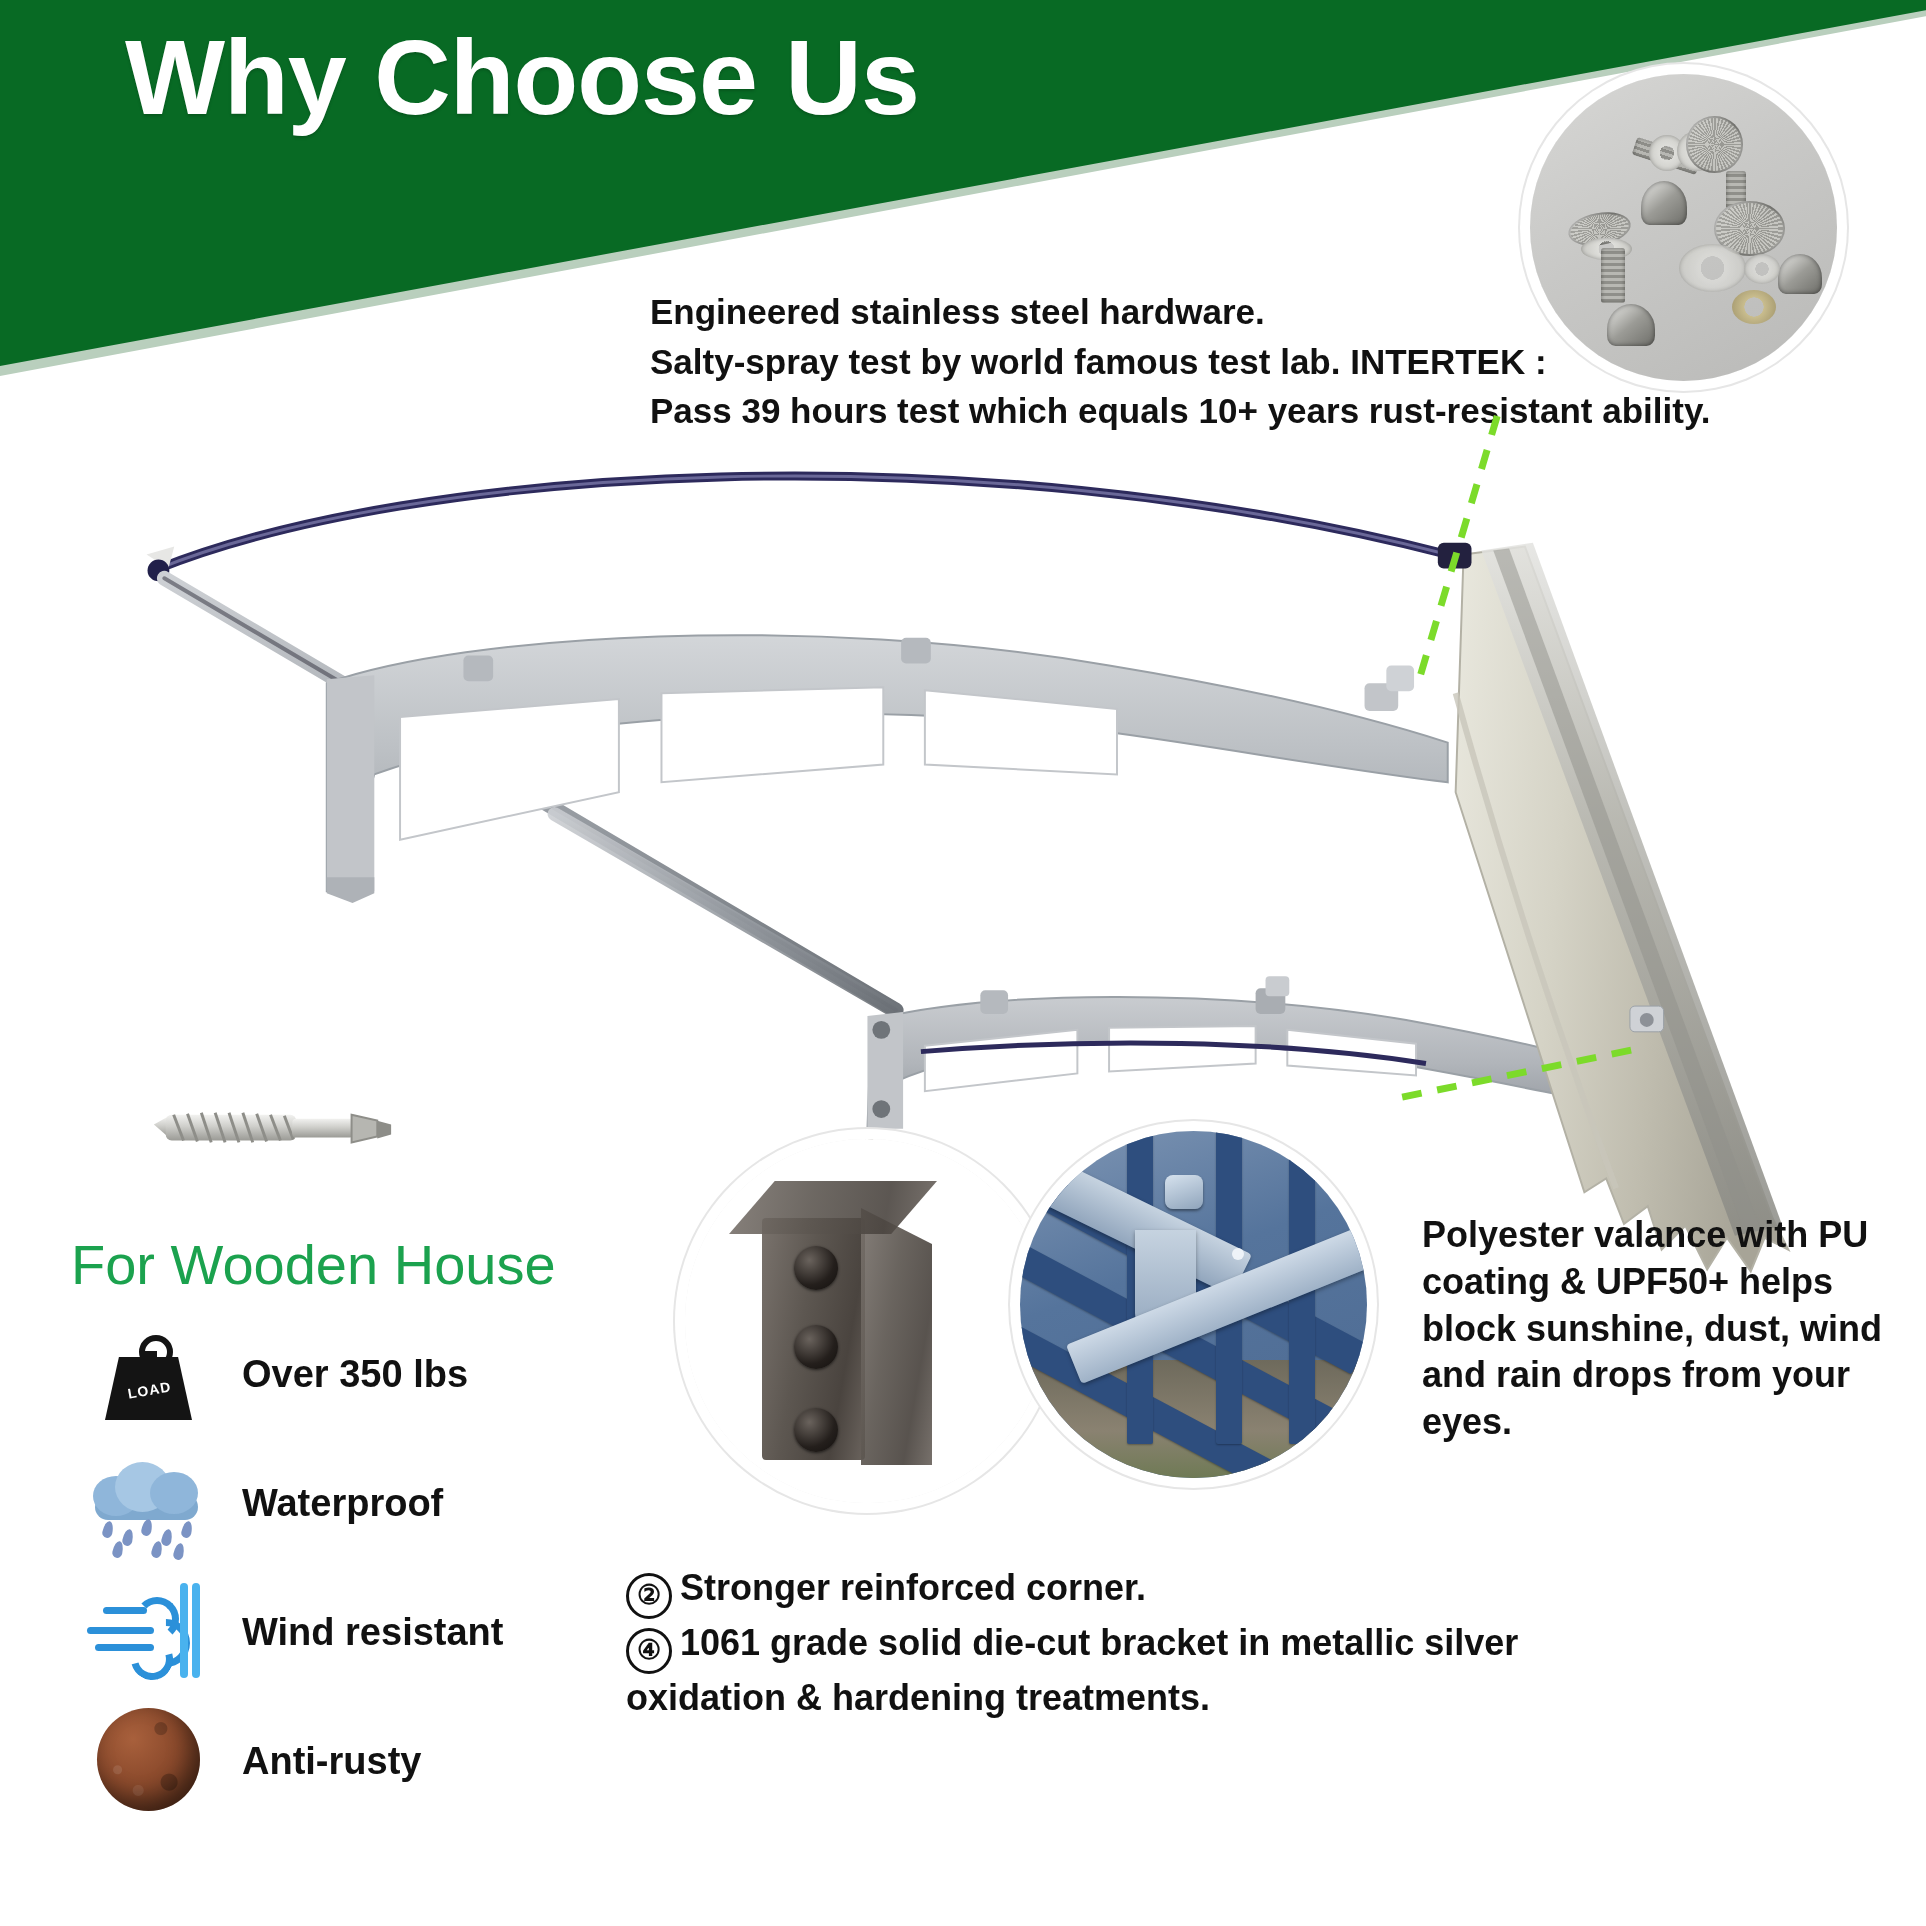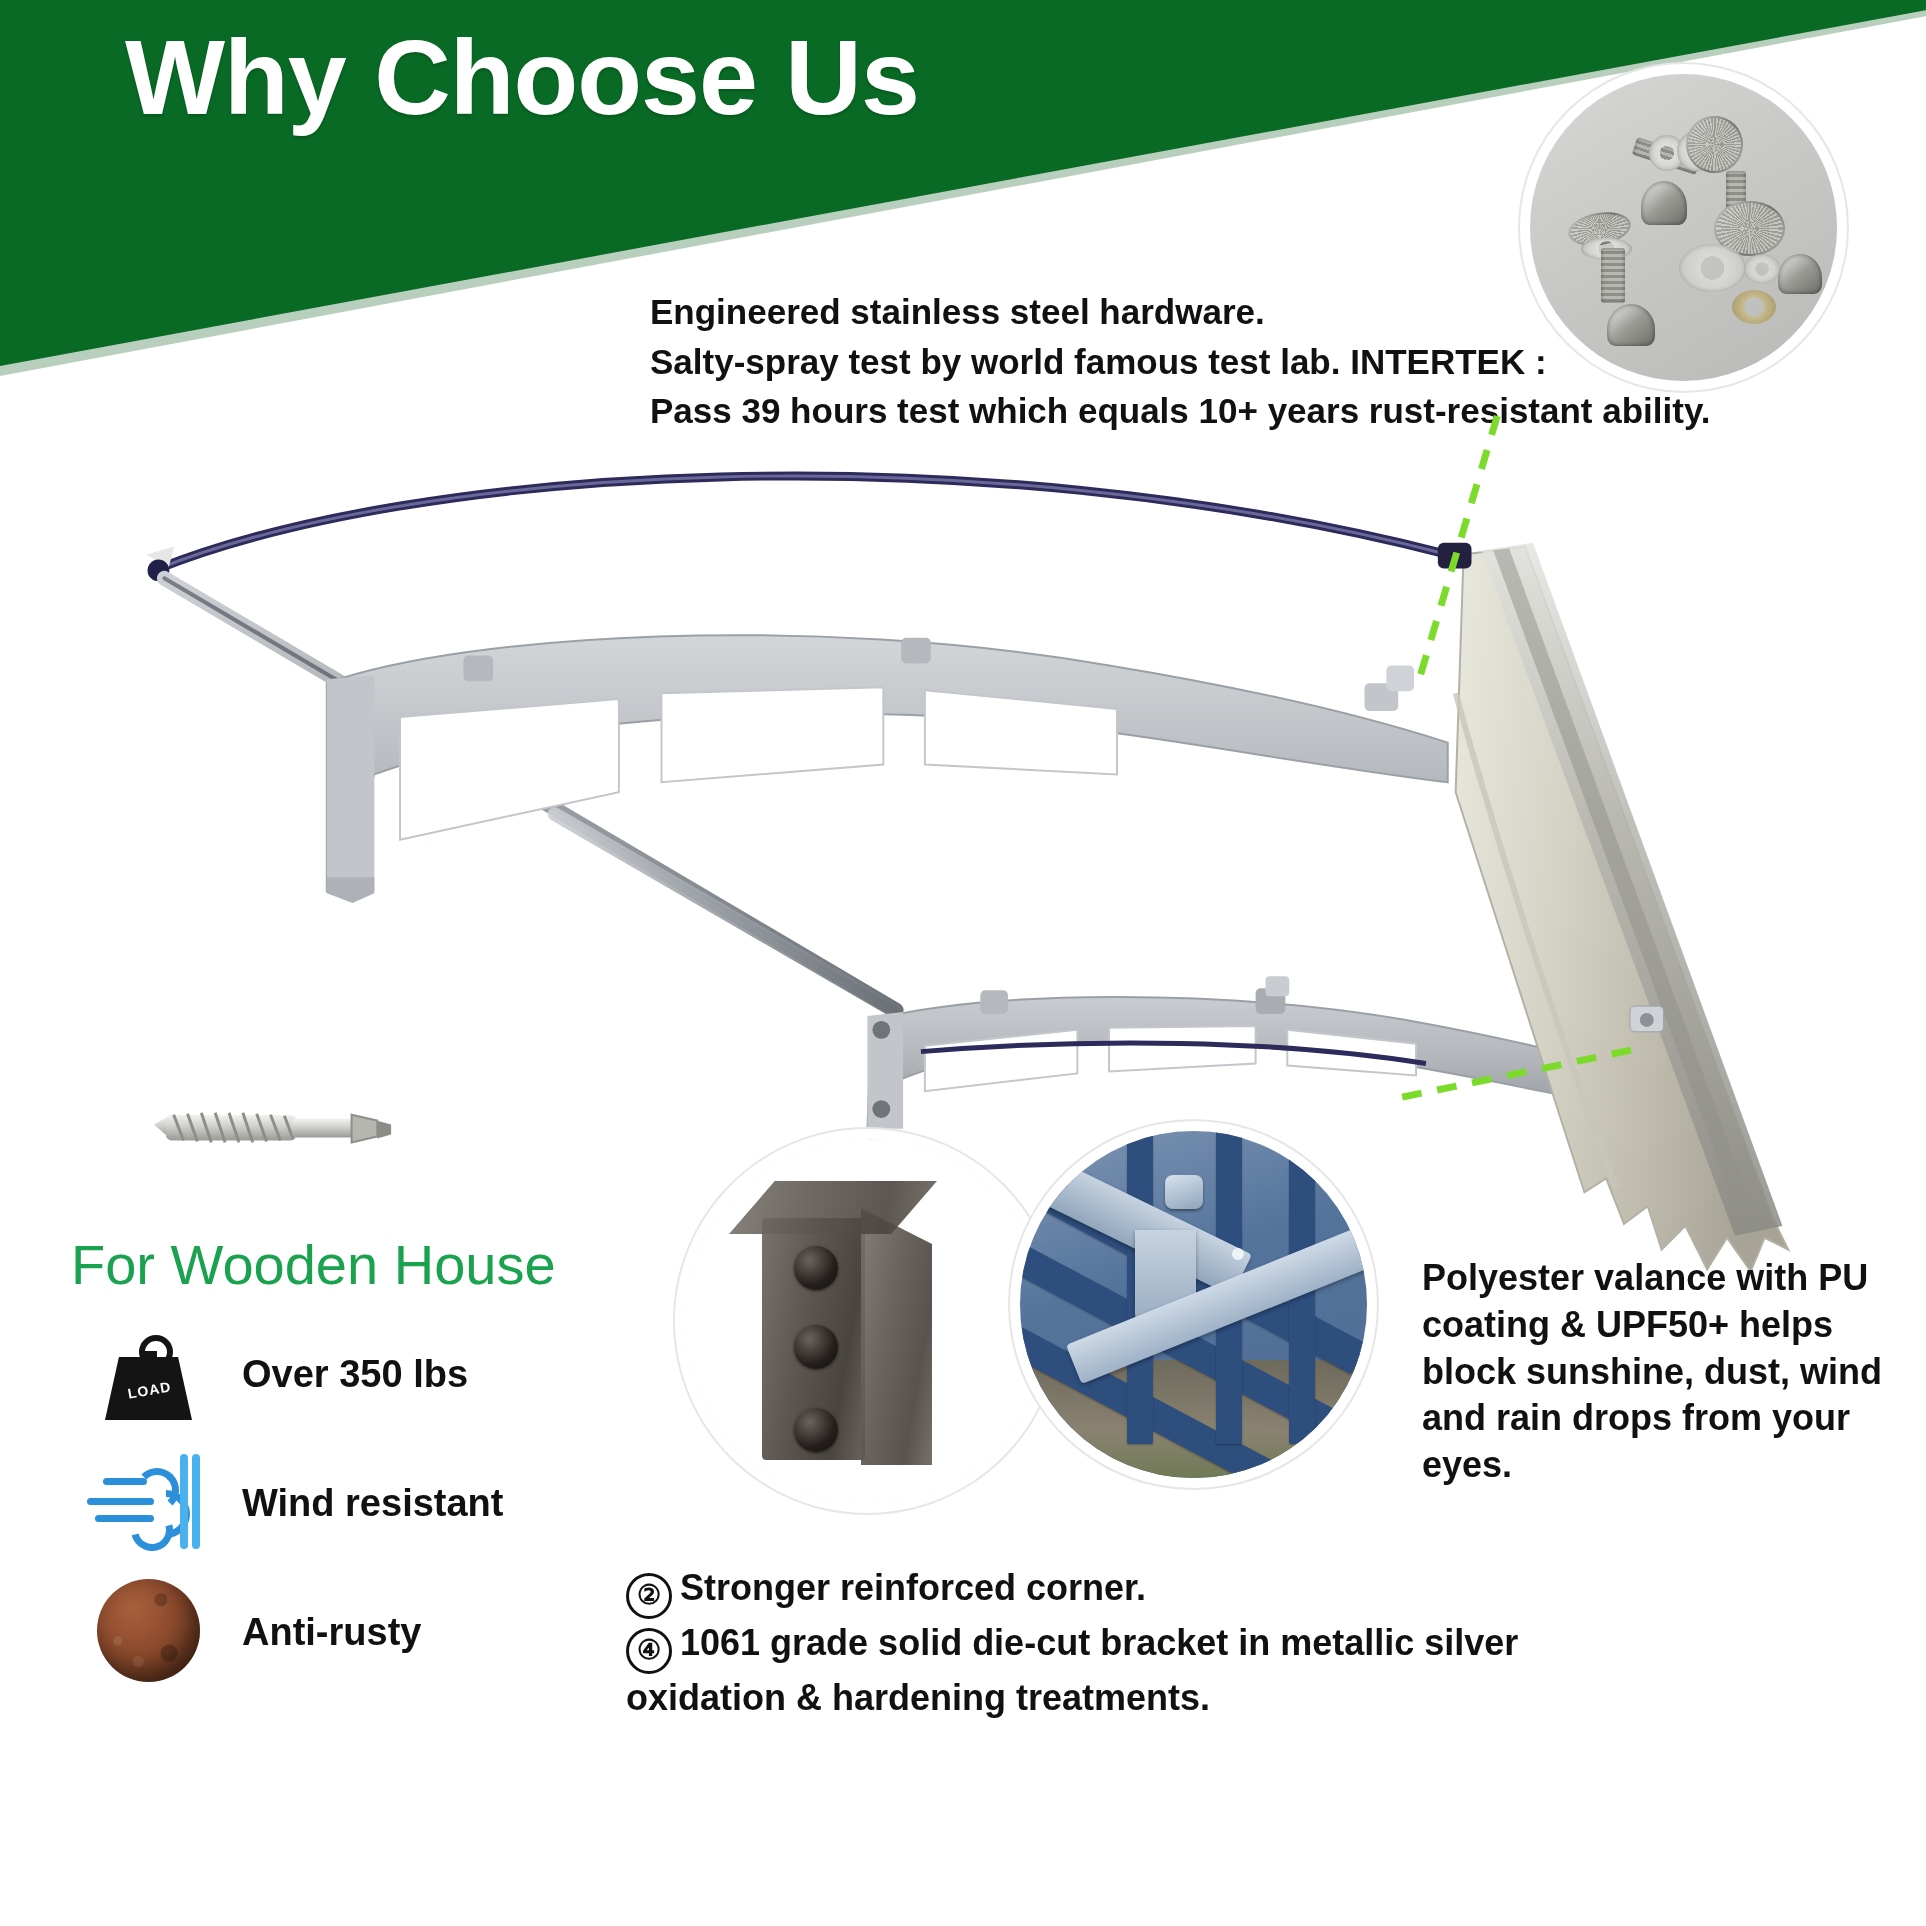--- a/index.html
+++ b/index.html
@@ -38,21 +38,21 @@
   
   .hw-text{
     position:absolute;left:650px;top:287px;
     font-size:35px;line-height:1.42;
     font-weight:bold;color:#111;
     z-index:6;white-space:nowrap;
   }
   .hw-text div{margin:0;padding:0;}
 
   .valance-text{
-    position:absolute;left:1422px;top:1255px;width:475px;
+    position:absolute;left:1422px;top:1212px;width:475px;
     font-size:36px;line-height:1.30;
     font-weight:bold;color:#111;
     z-index:6;
   }
 
   .numbered{
     position:absolute;left:626px;top:1564px;width:1000px;
     font-size:36px;line-height:1.36;
     font-weight:bold;color:#111;
     z-index:6;
@@ -454,20 +454,39 @@
         <div class="ico-load">
           <div class="ring"></div>
             <div class="stem"></div>
             <div class="body"></div>
           <div class="txt">LOAD</div>
         </div>
       </div>
       <div class="feat-label">Over 350 lbs</div>
     </div>
 
+    <div class="feat">
+      <div class="feat-icon">
+        <div class="ico-rain">
+          <div class="c base"></div>
+          <div class="c c1"></div>
+            <div class="c c2"></div>
+            <div class="c c3"></div>
+          <div class="d" style="left:14px;top:71px;"></div>
+          <div class="d" style="left:34px;top:79px;"></div>
+          <div class="d" style="left:53px;top:69px;"></div>
+          <div class="d" style="left:73px;top:79px;"></div>
+          <div class="d" style="left:93px;top:71px;"></div>
+          <div class="d" style="left:24px;top:91px;"></div>
+          <div class="d" style="left:63px;top:91px;"></div>
+          <div class="d" style="left:85px;top:93px;"></div>
+        </div>
+      </div>
+      <div class="feat-label">Waterproof</div>
+    </div>
 
     <div class="feat">
       <div class="feat-icon">
         <div class="ico-wind">
           <div class="ln" style="left:2px;top:44px;width:67px;"></div>
           <div class="ln" style="left:10px;top:61px;width:59px;"></div>
           <div class="ln" style="left:18px;top:24px;width:44px;"></div>
           <div class="curl" style="left:50px;top:14px;width:30px;height:30px;"></div>
           <div class="curl" style="left:57px;top:36px;width:34px;height:34px;transform:rotate(45deg);"></div>
           <div class="curl" style="left:46px;top:55px;width:28px;height:28px;transform:rotate(120deg);"></div>

